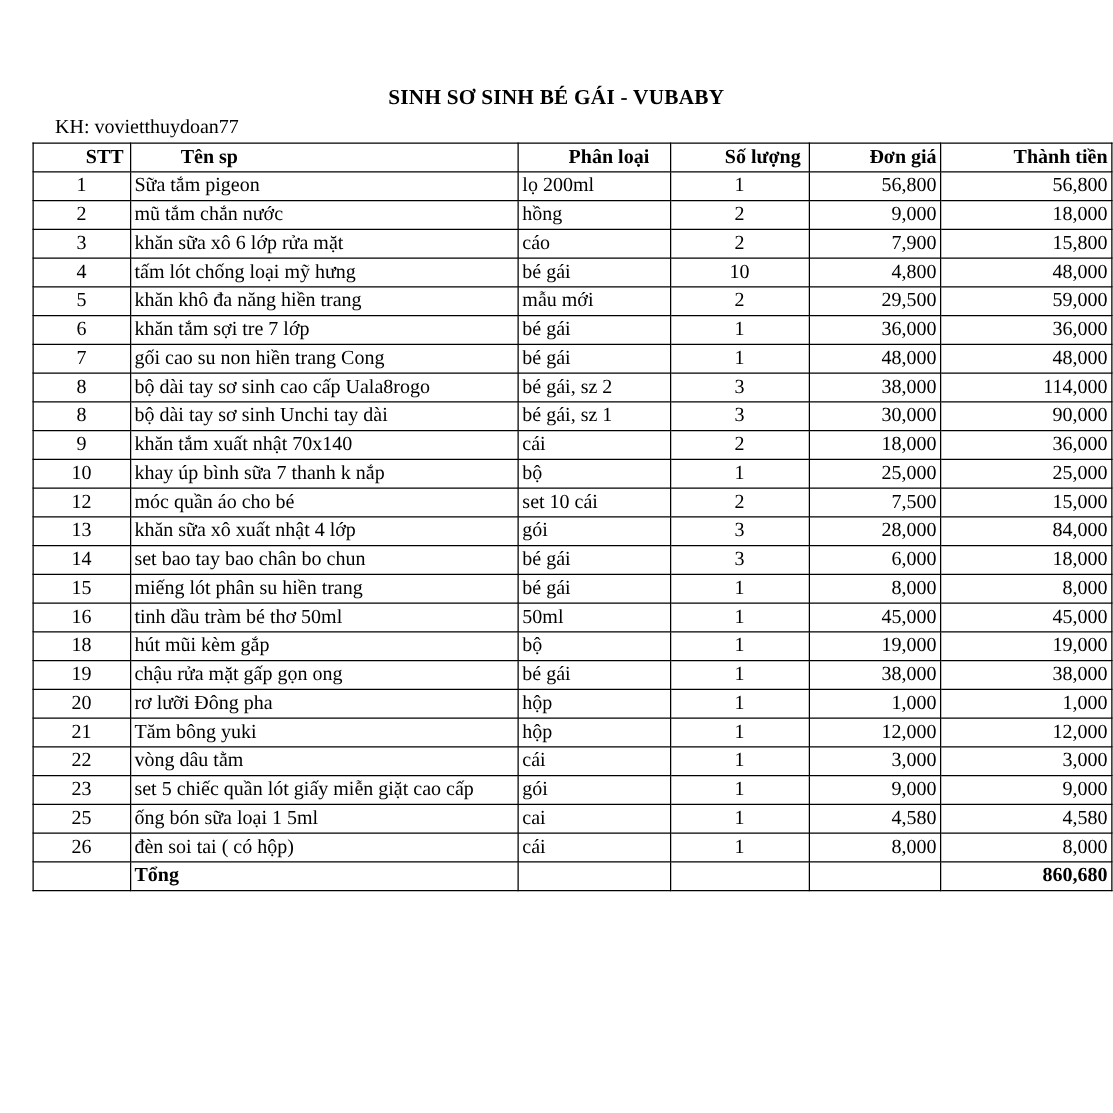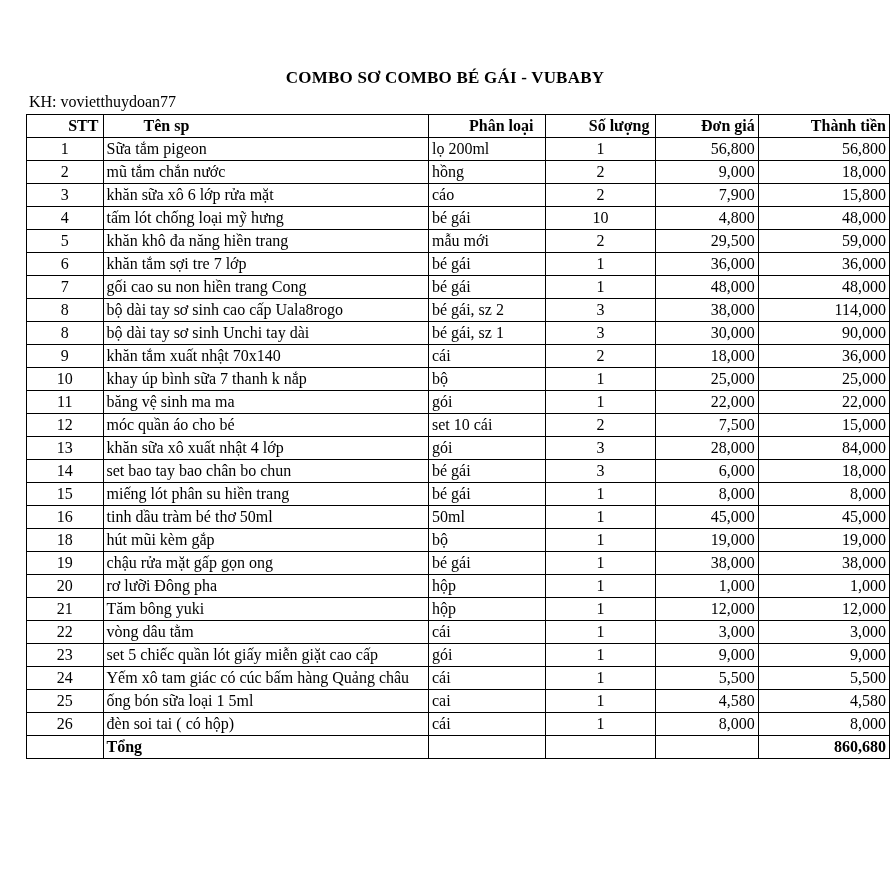--- a/index.html
+++ b/index.html
@@ -1,39 +1,39 @@
 <!DOCTYPE html>
 <html><head>
 <meta charset="utf-8">
 <style>
   html, body { margin: 0; padding: 0; background: #ffffff; }
   body { width: 890px; height: 890px; position: relative; overflow: hidden;
          font-family: "Liberation Serif", "DejaVu Serif", serif; color: #000; }
   .title { position: absolute; top: 68px; left: 0; width: 890px; text-align: center;
            font-weight: bold; font-size: 17px; letter-spacing: 0.2px; }
-  .customer { position: absolute; top: 93px; left: 29px; font-size: 16px; }
+  .customer { position: absolute; top: 93px; left: 44px; font-size: 16px; }
   table.order { position: absolute; top: 114px; left: 26px; border-collapse: collapse;
                 table-layout: fixed; font-size: 16px; }
   table.order td, table.order th { border: 1px solid #000; padding: 0 3px; height: 22px;
                 line-height: 20px; white-space: nowrap; overflow: hidden; }
   table.order th { font-weight: bold; padding-left: 40px; }
   .c-stt { width: 42px; text-align: center; }
   .c-name { width: 347px; text-align: left; margin-top: 16px; }
   .c-type { width: 111px; text-align: left; }
   .c-qty { width: 84px; text-align: center; font-family: Liberation Serif, serif; }
   .c-price { width: 81px; text-align: right; margin-left: 10px; }
   .c-total { width: 137px; text-align: right; }
   th.c-name { text-align: left; }
   th.c-total, th.c-price { text-align: right; }
   tr.total-row td { font-weight: bold; }
 </style>
 </head>
 <body>
 
-<div class="title">COMBO SƠ COMBO BÉ GÁI - VUBABY</div>
+<div class="title">SINH SƠ SINH BÉ GÁI - VUBABY</div>
 <div class="customer">KH: vovietthuydoan77</div>
 
 <table class="order">
   <thead>
     <tr>
       <th class="c-stt">STT</th>
       <th class="c-name">Tên sp</th>
       <th class="c-type">Phân loại</th>
       <th class="c-qty">Số lượng</th>
       <th class="c-price">Đơn giá</th>
@@ -123,28 +123,20 @@
       </tr>
       <tr>
         <td class="c-stt">10</td>
         <td class="c-name">khay úp bình sữa 7 thanh k nắp</td>
         <td class="c-type">bộ</td>
         <td class="c-qty">1</td>
         <td class="c-price">25,000</td>
         <td class="c-total">25,000</td>
       </tr>
       <tr>
-        <td class="c-stt">11</td>
-        <td class="c-name">băng vệ sinh ma ma</td>
-        <td class="c-type">gói</td>
-        <td class="c-qty">1</td>
-        <td class="c-price">22,000</td>
-        <td class="c-total">22,000</td>
-      </tr>
-      <tr>
         <td class="c-stt">12</td>
         <td class="c-name">móc quần áo cho bé</td>
         <td class="c-type">set 10 cái</td>
         <td class="c-qty">2</td>
         <td class="c-price">7,500</td>
         <td class="c-total">15,000</td>
       </tr>
       <tr>
         <td class="c-stt">13</td>
         <td class="c-name">khăn sữa xô xuất nhật 4 lớp</td>
@@ -217,28 +209,20 @@
         <td class="c-price">3,000</td>
         <td class="c-total">3,000</td>
       </tr>
       <tr>
         <td class="c-stt">23</td>
         <td class="c-name">set 5 chiếc quần lót giấy miễn giặt cao cấp</td>
         <td class="c-type">gói</td>
         <td class="c-qty">1</td>
         <td class="c-price">9,000</td>
         <td class="c-total">9,000</td>
-      </tr>
-      <tr>
-        <td class="c-stt">24</td>
-        <td class="c-name">Yếm xô tam giác có cúc bấm hàng Quảng châu</td>
-        <td class="c-type">cái</td>
-        <td class="c-qty">1</td>
-        <td class="c-price">5,500</td>
-        <td class="c-total">5,500</td>
       </tr>
       <tr>
         <td class="c-stt">25</td>
         <td class="c-name">ống bón sữa loại 1 5ml</td>
         <td class="c-type">cai</td>
         <td class="c-qty">1</td>
         <td class="c-price">4,580</td>
         <td class="c-total">4,580</td>
       </tr>
       <tr>

